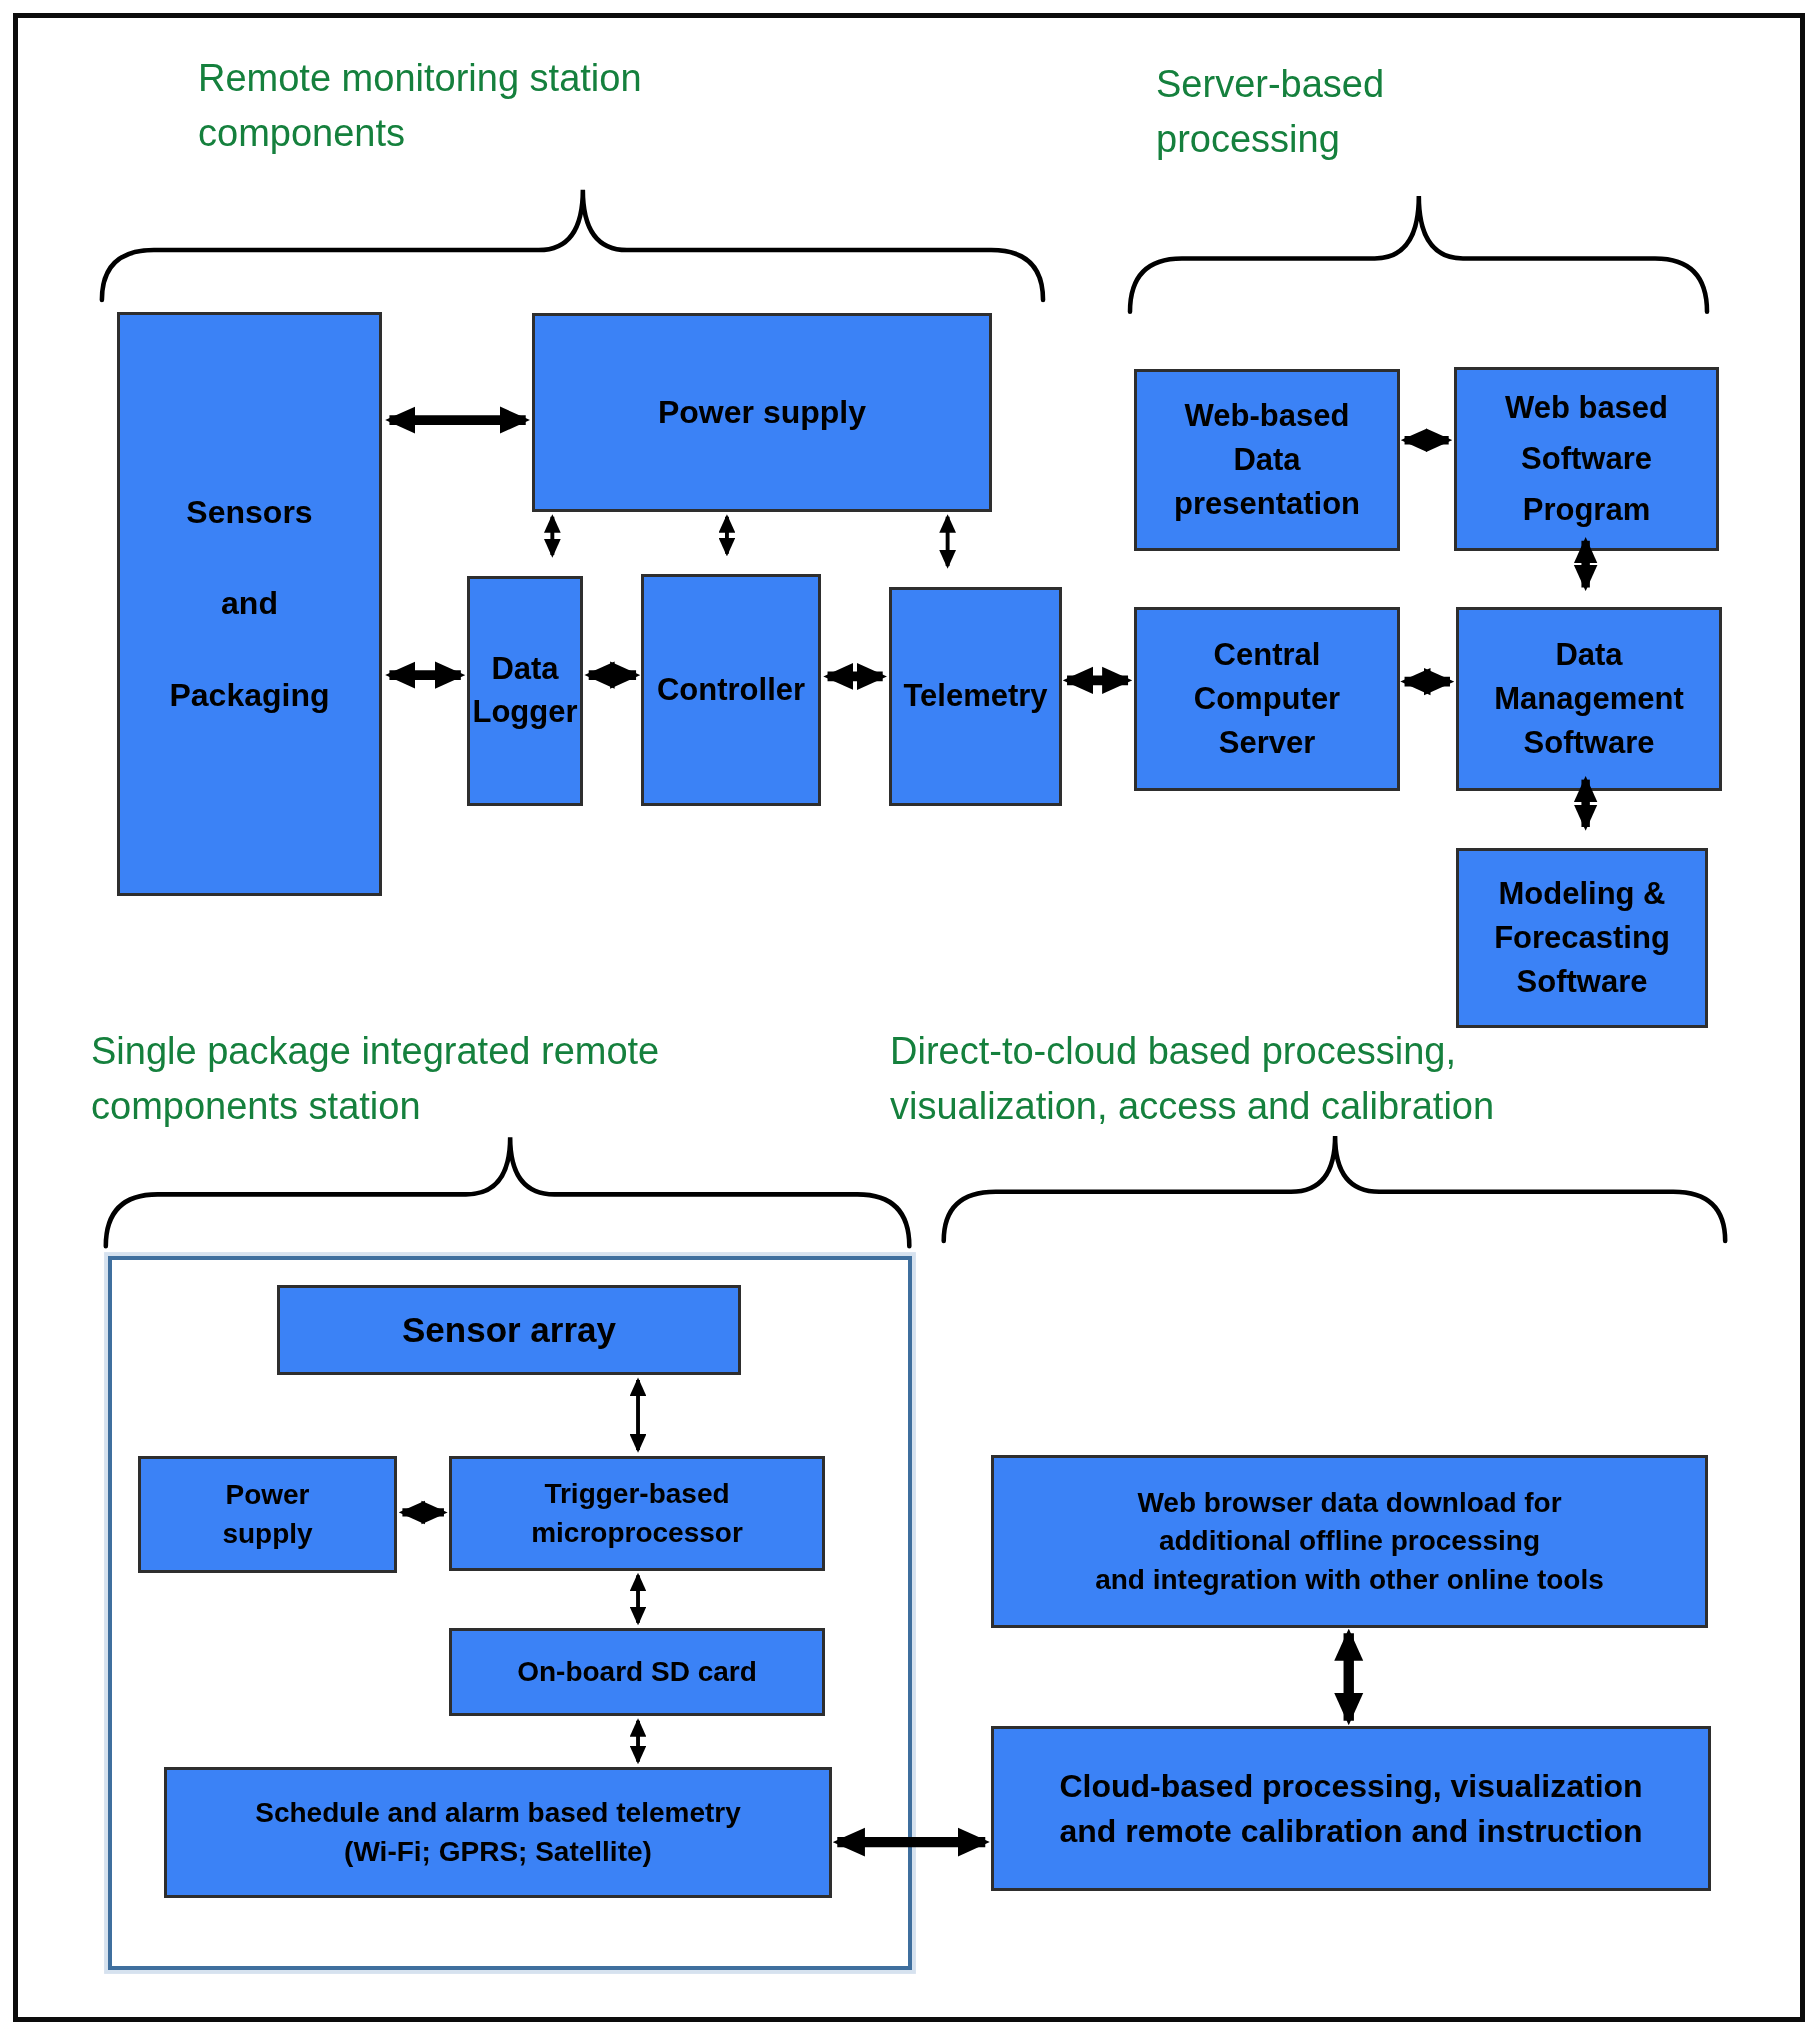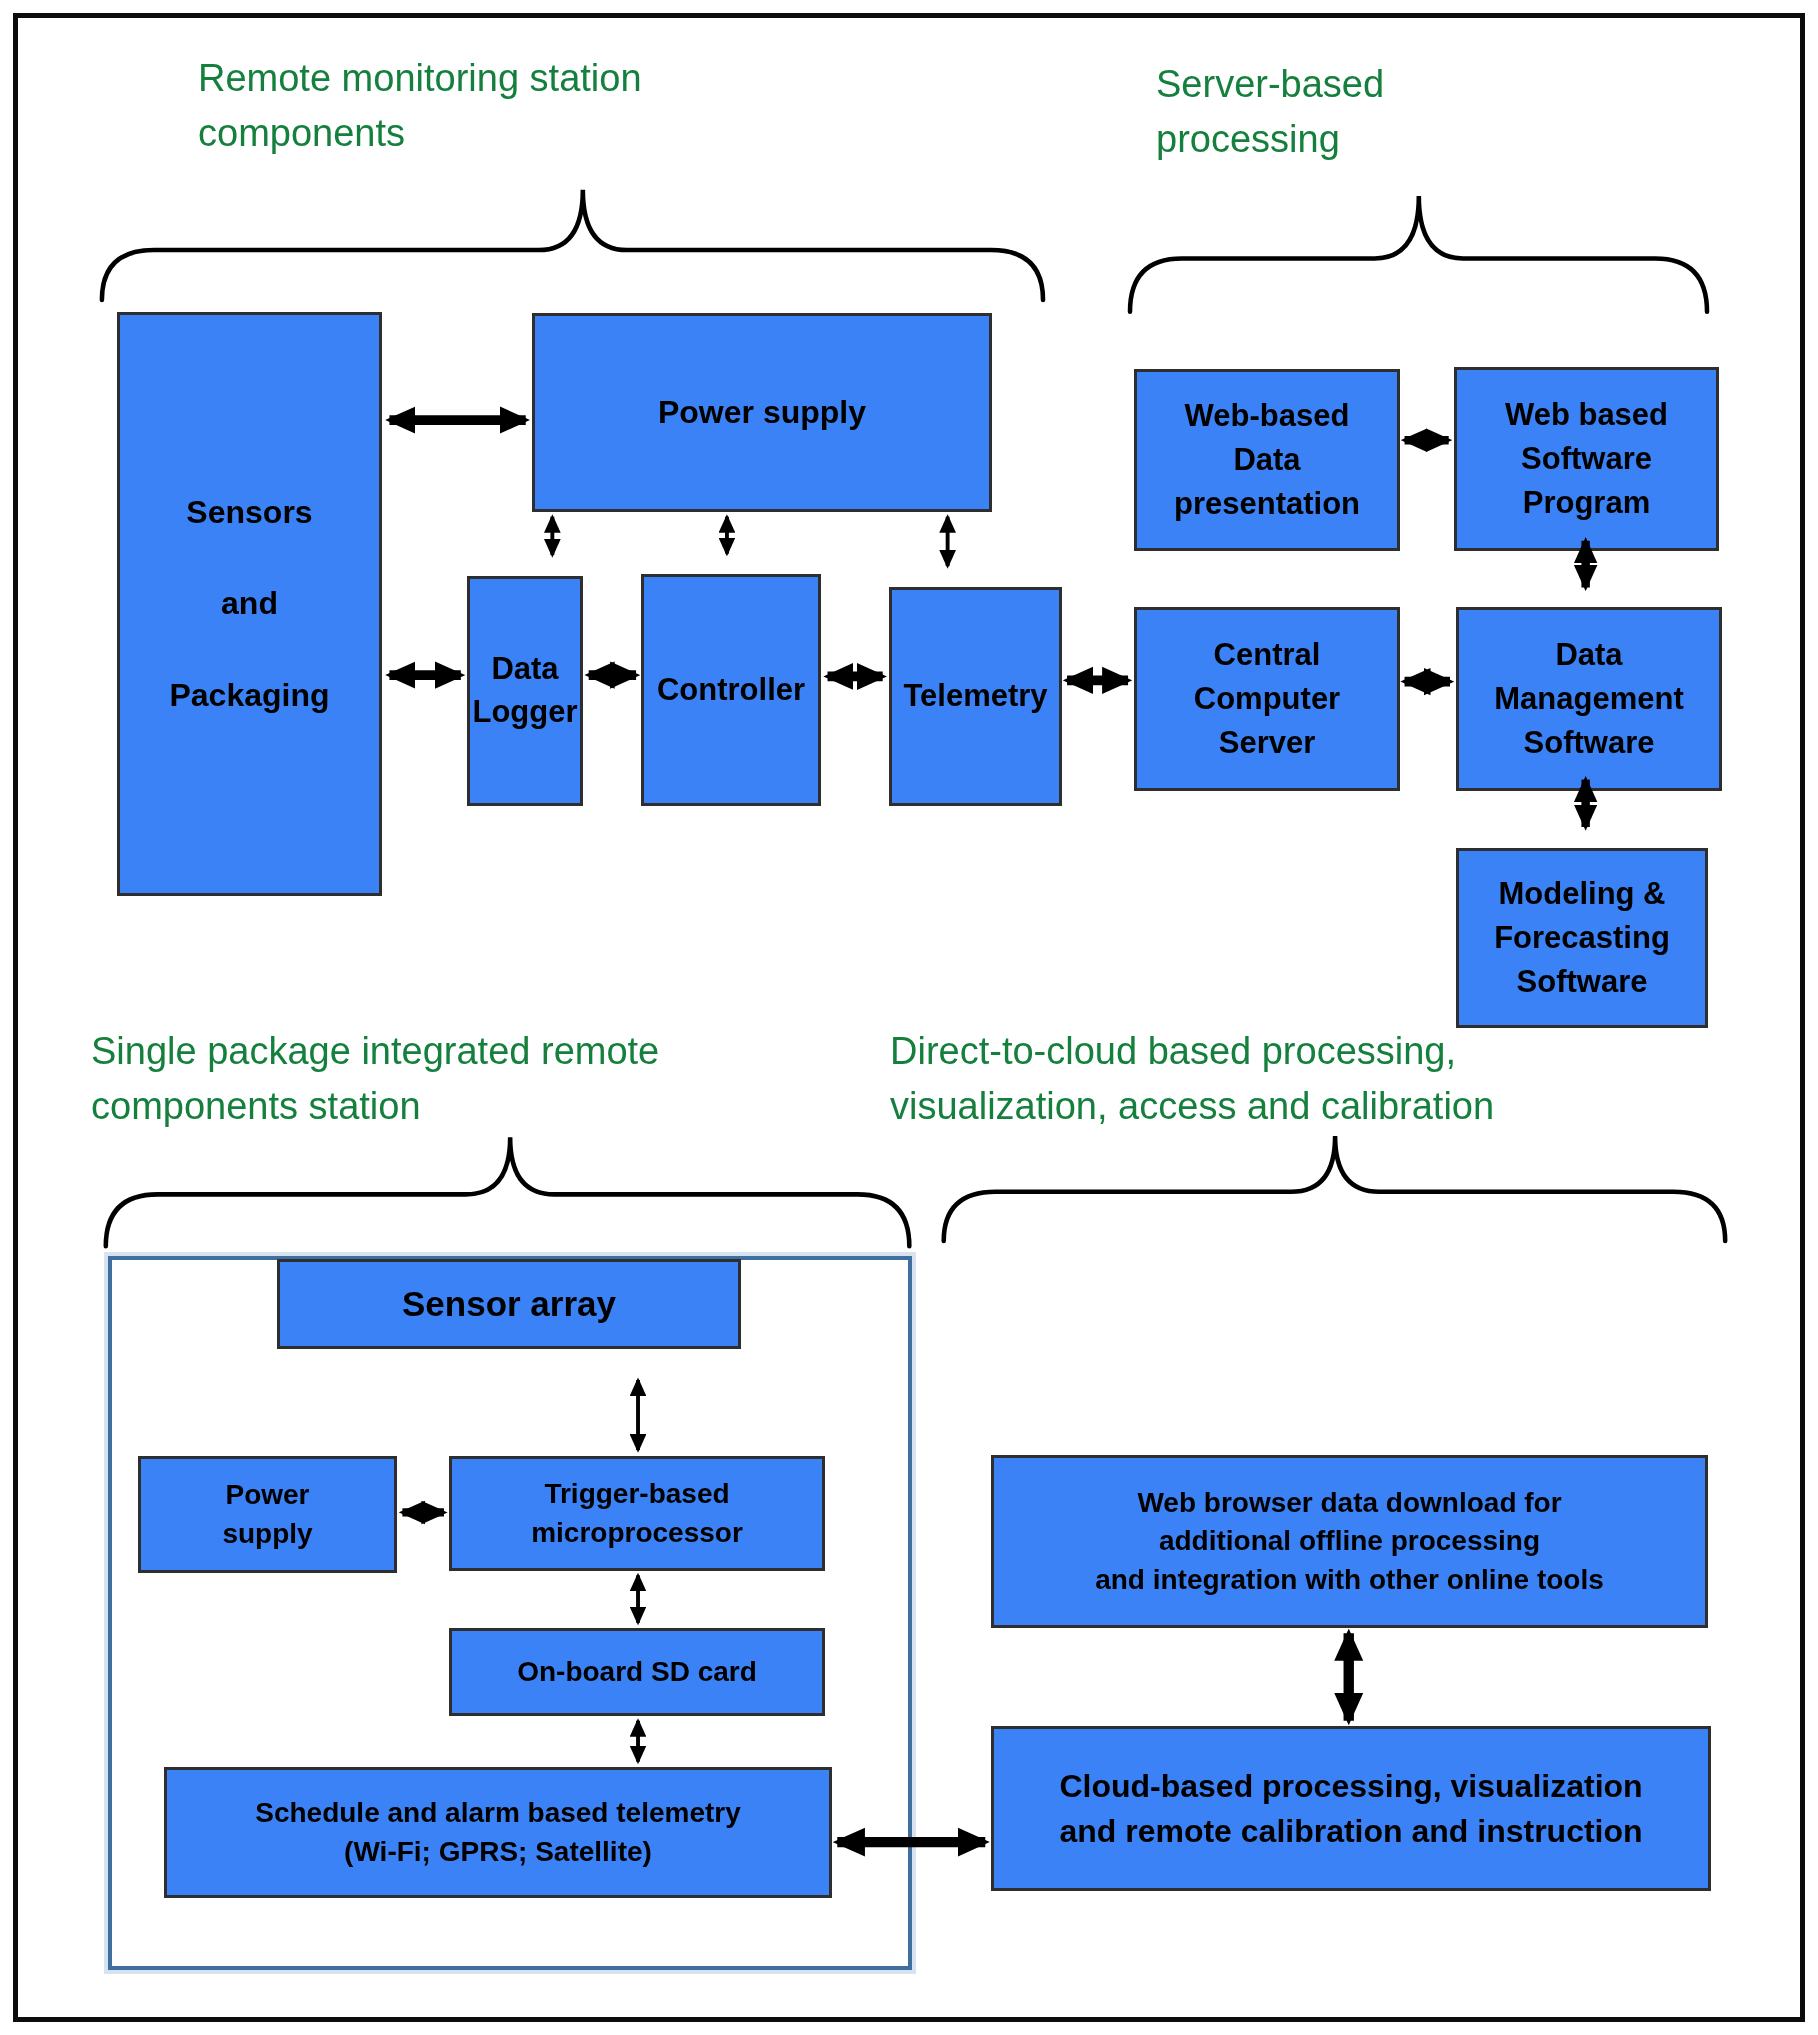--- a/index.html
+++ b/index.html
@@ -104,21 +104,21 @@
   <div class="b fs48" style="left:889px;top:571px;width:173px;height:219px;">
     <div class="ln">Telemetry</div>
   </div>
 
   <div class="b mid fs48" style="left:1134px;top:353px;width:266px;height:182px;">
     <div class="ln">Web-based</div>
     <div class="ln">Data</div>
     <div class="ln">presentation</div>
   </div>
 
-  <div class="b mid fs48" style="left:1454px;top:351px;width:265px;height:184px;">
+  <div class="b mid fs48" style="left:1454px;top:351px;width:265px;height:184px;gap:7px;">
     <div class="ln">Web based</div>
     <div class="ln">Software</div>
     <div class="ln">Program</div>
   </div>
 
   <div class="b mid fs48" style="left:1134px;top:591px;width:266px;height:184px;">
     <div class="ln">Central</div>
     <div class="ln">Computer</div>
     <div class="ln">Server</div>
   </div>
@@ -128,21 +128,21 @@
     <div class="ln">Management</div>
     <div class="ln">Software</div>
   </div>
 
   <div class="b mid fs48" style="left:1456px;top:832px;width:252px;height:180px;">
     <div class="ln">Modeling &amp;</div>
     <div class="ln">Forecasting</div>
     <div class="ln">Software</div>
   </div>
 
-  <div class="b fs54" style="left:277px;top:1259px;width:464px;height:90px;">
+  <div class="b fs54" style="left:277px;top:1285px;width:464px;height:90px;">
     <div class="ln">Sensor array</div>
   </div>
 
   <div class="b fs52" style="left:138px;top:1456px;width:259px;height:117px;">
     <div class="ln">Power</div>
     <div class="ln">supply</div>
   </div>
 
   <div class="b fs52" style="left:449px;top:1456px;width:376px;height:115px;">
     <div class="ln">Trigger-based</div>

